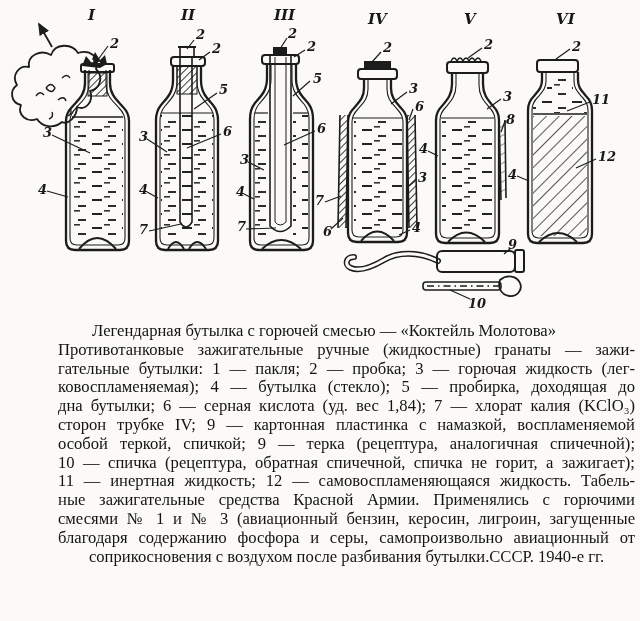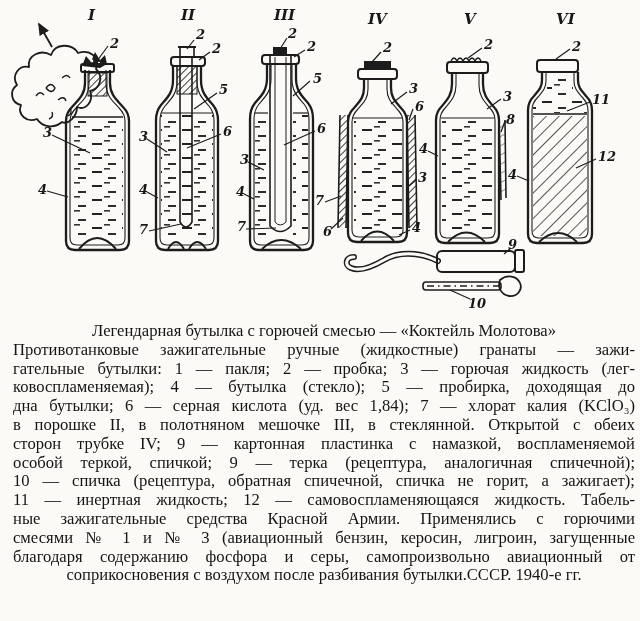--- a/index.html
+++ b/index.html
@@ -26,21 +26,21 @@
   }
   .leader{stroke:#1c1c1c;stroke-width:1.2;fill:none;}
   .ink{stroke:#1c1c1c;fill:none;}
   .caption{
     position:absolute;left:4px;top:322px;width:640px;
     padding:0 9px;box-sizing:border-box;
     font-size:16.6px;line-height:18.8px;
     color:#141414;
   }
   .cap-title{text-align:center;}
-  .cap-line{text-align:justify;text-align-last:justify;}
+  .cap-line{text-align:justify;text-align-last:justify;margin-left:45px;}
   .cap-line.last{text-align:center;text-align-last:center;}
 </style>
 </head>
 <body>
 
 <div class="page">
 
 <svg class="figure" width="640" height="318" viewBox="0 0 640 318" xmlns="http://www.w3.org/2000/svg">
   <defs>
     <pattern id="hatch" width="5" height="5" patternUnits="userSpaceOnUse" patternTransform="rotate(45)">
@@ -263,21 +263,20 @@
     <text class="callout" x="468" y="308">10</text>
   </g>
 </svg>
 
 <div class="caption">
   <div class="cap-title">Легендарная бутылка с горючей смесью — «Коктейль Молотова»</div>
   <div class="cap-line">Противотанковые зажигательные ручные (жидкостные) гранаты — зажи-</div>
   <div class="cap-line">гательные бутылки: 1 — пакля; 2 — пробка; 3 — горючая жидкость (лег-</div>
   <div class="cap-line">ковоспламеняемая); 4 — бутылка (стекло); 5 — пробирка, доходящая до</div>
   <div class="cap-line">дна бутылки; 6 — серная кислота (уд. вес 1,84); 7 — хлорат калия (KClO₃)</div>
-  <div class="cap-line">в порошке II, в полотняном мешочке III, в стеклянной. Открытой с обеих</div>
   <div class="cap-line">сторон трубке IV; 9 — картонная пластинка с намазкой, воспламеняемой</div>
   <div class="cap-line">особой теркой, спичкой; 9 — терка (рецептура, аналогичная спичечной);</div>
   <div class="cap-line">10 — спичка (рецептура, обратная спичечной, спичка не горит, а зажигает);</div>
   <div class="cap-line">11 — инертная жидкость; 12 — самовоспламеняющаяся жидкость. Табель-</div>
   <div class="cap-line">ные зажигательные средства Красной Армии. Применялись с горючими</div>
   <div class="cap-line">смесями № 1 и № 3 (авиационный бензин, керосин, лигроин, загущенные</div>
   <div class="cap-line">благодаря содержанию фосфора и серы, самопроизвольно авиационный от</div>
   <div class="cap-line last">соприкосновения с воздухом после разбивания бутылки.СССР. 1940-е гг.</div>
 </div>
 

